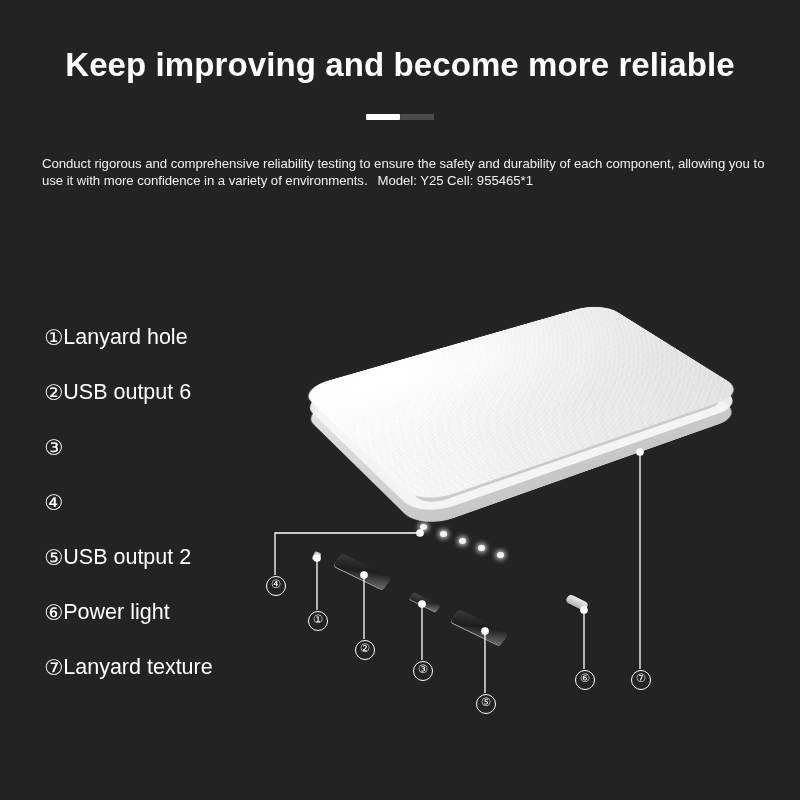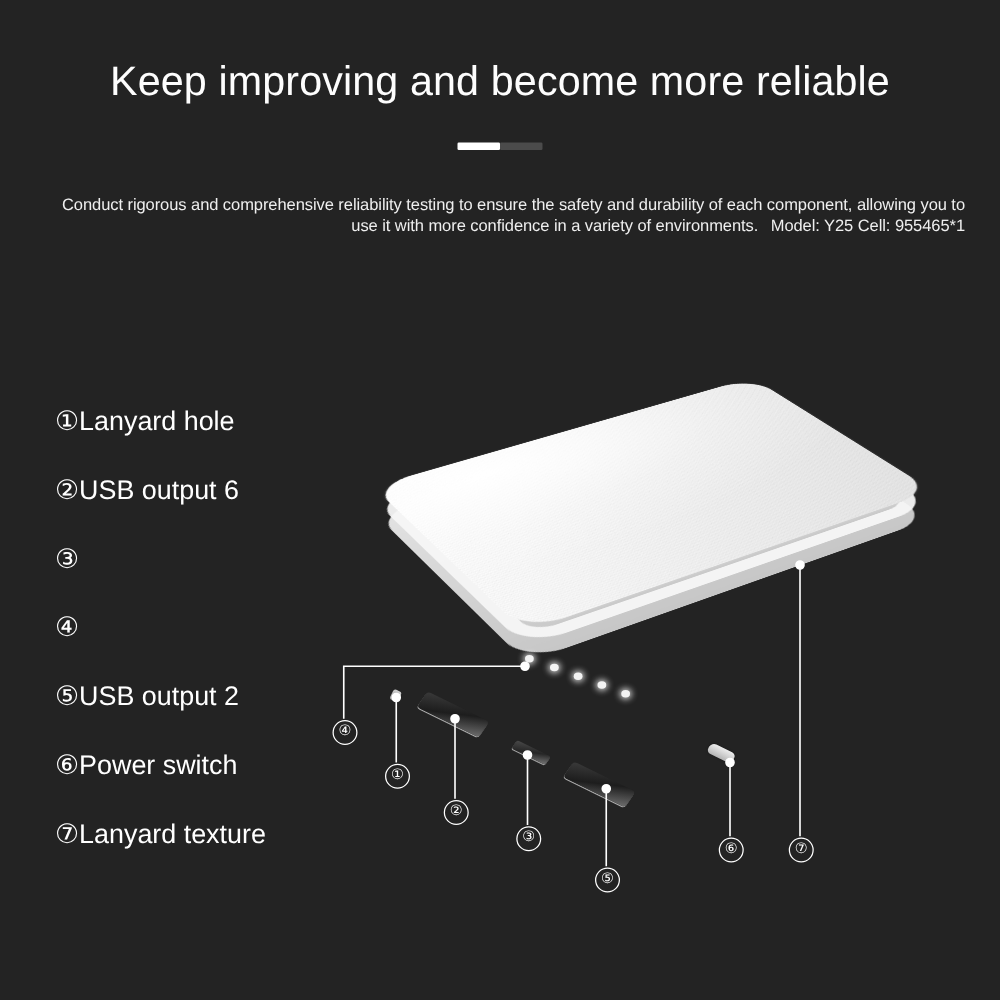--- a/index.html
+++ b/index.html
@@ -11,39 +11,39 @@
     -webkit-font-smoothing:antialiased;
   }
   #page{position:relative;width:800px;height:800px;background:#232323;overflow:hidden;}
 
   
   .headline{
     position:absolute;left:0;top:46px;width:800px;
     text-align:center;
     color:#fdfdfd;
     font-size:33px;
-    font-weight:400;
+    font-weight:700;
     letter-spacing:.1px;
     white-space:nowrap;
   }
   .progress{
     position:absolute;left:366px;top:114px;
     width:68px;height:6px;
     display:flex;
   }
   .progress .seg-on{width:34px;height:6px;background:#ffffff;border-radius:1px;}
   .progress .seg-off{width:34px;height:6px;background:#4b4b4b;border-radius:1px;}
 
   .subcopy{
     position:absolute;left:42px;top:155px;width:730px;
     color:#efefef;
     font-size:13.2px;
     line-height:17px;
     font-weight:400;
-    text-align:right;
+    text-align:left;
     letter-spacing:-0.05px;
   }
   .subcopy .model{margin-left:10px;white-space:nowrap;}
 
   
   .legend{position:absolute;left:44px;top:325px;width:300px;}
   .legend-item{
     height:55px;
     display:flex;align-items:flex-start;
     color:#ffffff;
@@ -264,21 +264,21 @@
     </div>
     <div class="legend-item">
       <span class="legend-num">④</span>
     </div>
     <div class="legend-item">
       <span class="legend-num">⑤</span>
         <span class="legend-label">USB output 2</span>
     </div>
     <div class="legend-item">
       <span class="legend-num">⑥</span>
-        <span class="legend-label">Power switch</span>
+        <span class="legend-label">Power light</span>
     </div>
     <div class="legend-item">
       <span class="legend-num">⑦</span>
         <span class="legend-label">Lanyard texture</span>
     </div>
   </div>
 
 </div>
 
 </body></html>

